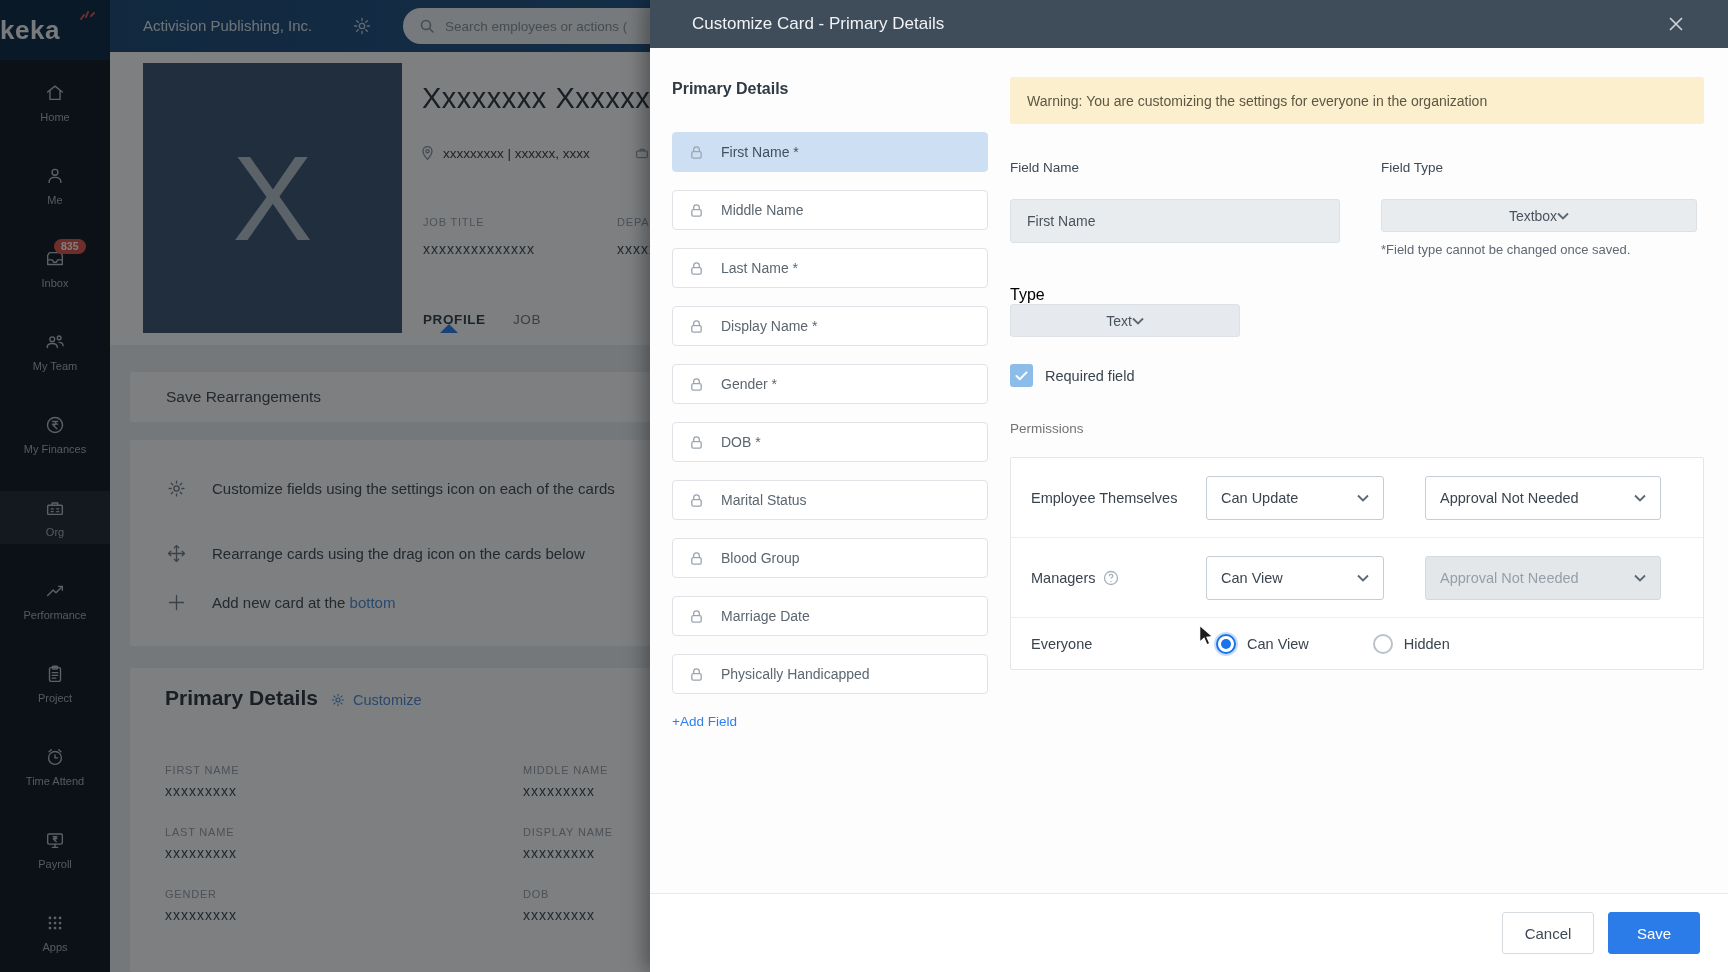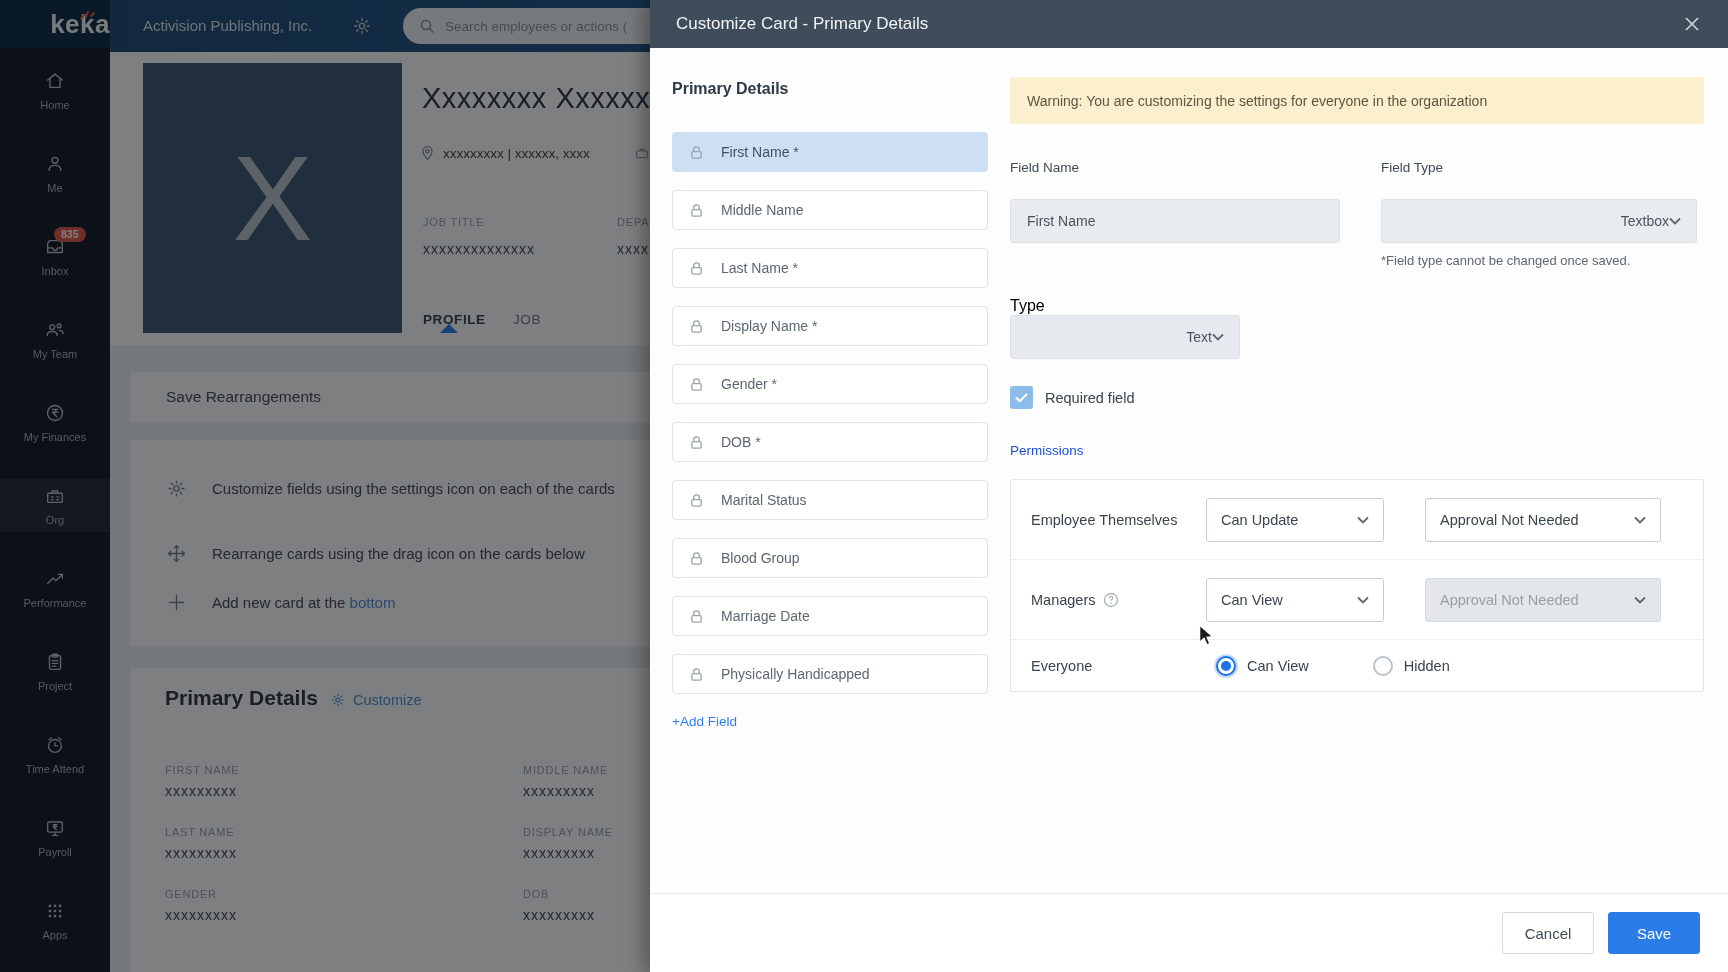--- a/index.html
+++ b/index.html
@@ -2,21 +2,21 @@
 <html><head>
 <meta charset="utf-8">
 <style>
   * { margin:0; padding:0; box-sizing:border-box; }
   html,body { background:#222; }
   .screen{ position:relative; width:1728px; height:972px; overflow:hidden;
            font-family:"Liberation Sans",sans-serif; background:#eef0f3; }
 
   
   .sidebar{ position:absolute; left:0; top:0; bottom:0; width:110px; background:#121a24; z-index:1;}
-  .logo-block{ height:48px; background:#0e2a45; display:flex; align-items:center; justify-content:flex-end; position:relative;}
+  .logo-block{ height:60px; background:#0e2a45; display:flex; align-items:center; justify-content:flex-start; position:relative;}
   .logo-text{ color:#f4f6f8; font-weight:bold; font-size:26px; letter-spacing:.5px;}
   .logo-sparks{ position:absolute; right:14px; top:8px;}
   .nav{ display:flex; flex-direction:column; align-items:stretch; padding-top:16px; gap:30px;}
   .nav-item{ display:flex; flex-direction:column; align-items:center; gap:7px; color:#a9b2ba; padding:6px 0; cursor:pointer;}
   .nav-item.active{ background:rgba(255,255,255,.08); }
   .nav-label{ font-size:11px; }
   .nav-ico{ position:relative; width:22px; height:22px;}
   .nav-ico svg{ width:22px; height:22px; stroke:#b9c2ca; fill:none; stroke-width:1.5; stroke-linecap:round; stroke-linejoin:round;}
   .badge{ position:absolute; top:-9px; left:10px; background:#e2574c; color:#fff; font-size:10.5px; font-weight:bold;
           border-radius:9px; padding:2px 7px; line-height:1;}
@@ -56,21 +56,21 @@
   .dp-customize svg{ stroke:#4f8fd6;}
   .dp-col{ position:absolute; top:96px; display:flex; flex-direction:column; gap:27px;}
   .dp-pair .meta-label{ position:static; display:block; margin-bottom:7px;}
   .dp-pair .meta-value{ position:static; display:block;}
 
   .overlay{ position:absolute; inset:0; background:rgba(6,9,12,.52); z-index:5;}
 
   
   .drawer{ position:absolute; left:650px; top:0; width:1078px; height:972px; background:#fdfdfe; z-index:10;
            box-shadow:-6px 0 18px rgba(0,0,0,.35);}
-  .dheader{ height:48px; background:#3f4c5a; display:flex; align-items:center; padding:0 26px;}
+  .dheader{ height:48px; background:#3f4c5a; display:flex; align-items:center; padding:0 42px;}
   .dtitle{ font-size:17px; color:#f0f3f5; flex:1;}
   .dclose{ width:20px; height:20px; cursor:pointer; display:flex; align-items:center; justify-content:center;}
   .dclose svg{ stroke:#cfd6dc; stroke-width:1.6;}
   .dbody{ position:absolute; top:48px; left:0; right:0; bottom:79px; overflow:hidden;}
 
   .fcol{ position:absolute; left:22px; top:0; width:316px;}
   .fcol-heading{ margin-top:32px; font-size:16px; font-weight:bold; color:#2f3a45;}
   .flist{ margin-top:34px;}
   .fitem{ height:40px; margin-bottom:18px; background:#fff; border:1px solid #dfe3e7; border-radius:4px;
           display:flex; align-items:center; padding-left:16px; gap:17px; cursor:pointer;}
@@ -80,33 +80,33 @@
   .fitem.selected span{ color:#41505e;}
   .add-field{ margin-top:0; font-size:13.5px; color:#2d7ff0; cursor:pointer; display:inline-block;}
 
   .rcol{ position:absolute; left:360px; right:24px; top:0;}
   .warning{ margin-top:29px; height:47px; background:#fbefcd; border-radius:3px; display:flex; align-items:center;
             padding:0 17px; font-size:14px; color:#5c5743;}
   .fieldrow{ display:flex; margin-top:36px;}
   .fblock .flabel{ font-size:13.5px; color:#3e4a55; margin-bottom:24px;}
   .tinput{ width:330px; height:44px; background:#e9ecef; border:1px solid #dce1e5; border-radius:3px;
            display:flex; align-items:center; padding-left:16px; font-size:14px; color:#49525c;}
-  .tselect{ height:44px; background:#e9ecef; border:1px solid #dce1e5; border-radius:3px;
-            display:flex; align-items:center; justify-content:flex-end; padding:0 15px; font-size:14px; color:#4a545e; cursor:default;}
+  .tselect{ height:33px; background:#e9ecef; border:1px solid #dce1e5; border-radius:3px;
+            display:flex; align-items:center; justify-content:center; padding:0 15px; font-size:14px; color:#4a545e; cursor:default;}
   .tselect svg, .wselect svg{ width:12px; height:8px; stroke:#5c666f; fill:none; stroke-width:1.8; flex:none;}
   .ft{ margin-left:41px;}
   .ft .tselect{ width:316px;}
   .fnote{ margin-top:10px; font-size:13px; color:#5f6873;}
   .typeblock{ margin-top:29px;}
   .typeblock .tselect{ width:230px; background:#e6eaee;}
   .chkrow{ margin-top:27px; display:flex; align-items:center; gap:12px; cursor:pointer;}
   .chk{ width:23px; height:23px; background:#8cbce9; border-radius:3px; display:flex; align-items:center; justify-content:center;}
   .chk svg{ width:13px; height:10px; stroke:#fff; stroke-width:2.2; fill:none; stroke-linecap:round; stroke-linejoin:round;}
   .chklabel{ font-size:14.5px; color:#3a444e;}
-  .perm-title{ margin-top:34px; font-size:13.5px; color:#1d4ed8;}
+  .perm-title{ margin-top:34px; font-size:13.5px; color:#737373;}
   .perm-table{ margin-top:21px; border:1px solid #e3e7ea; border-radius:2px; background:#fff;}
   .prow{ display:flex; align-items:center; height:80px; padding-left:20px; border-bottom:1px solid #eceef1;}
   .prow:last-child{ border-bottom:none; height:51px;}
   .pwho{ width:175px; font-size:14.5px; color:#3a444e; display:flex; align-items:center; gap:8px;}
   .pwho svg{ flex:none;}
   .wselect{ width:178px; height:44px; background:#fff; border:1px solid #c6cdd4; border-radius:3px;
             display:flex; align-items:center; justify-content:space-between; padding:0 14px; font-size:14.5px; color:#3a444e; cursor:pointer;}
   .wselect.second{ width:236px; margin-left:41px;}
   .wselect.disabled{ background:#e3e7ea; border-color:#d4d9dd; color:#969fa8; cursor:default;}
   .radio-pair{ display:flex; align-items:center; gap:11px; cursor:pointer;}

